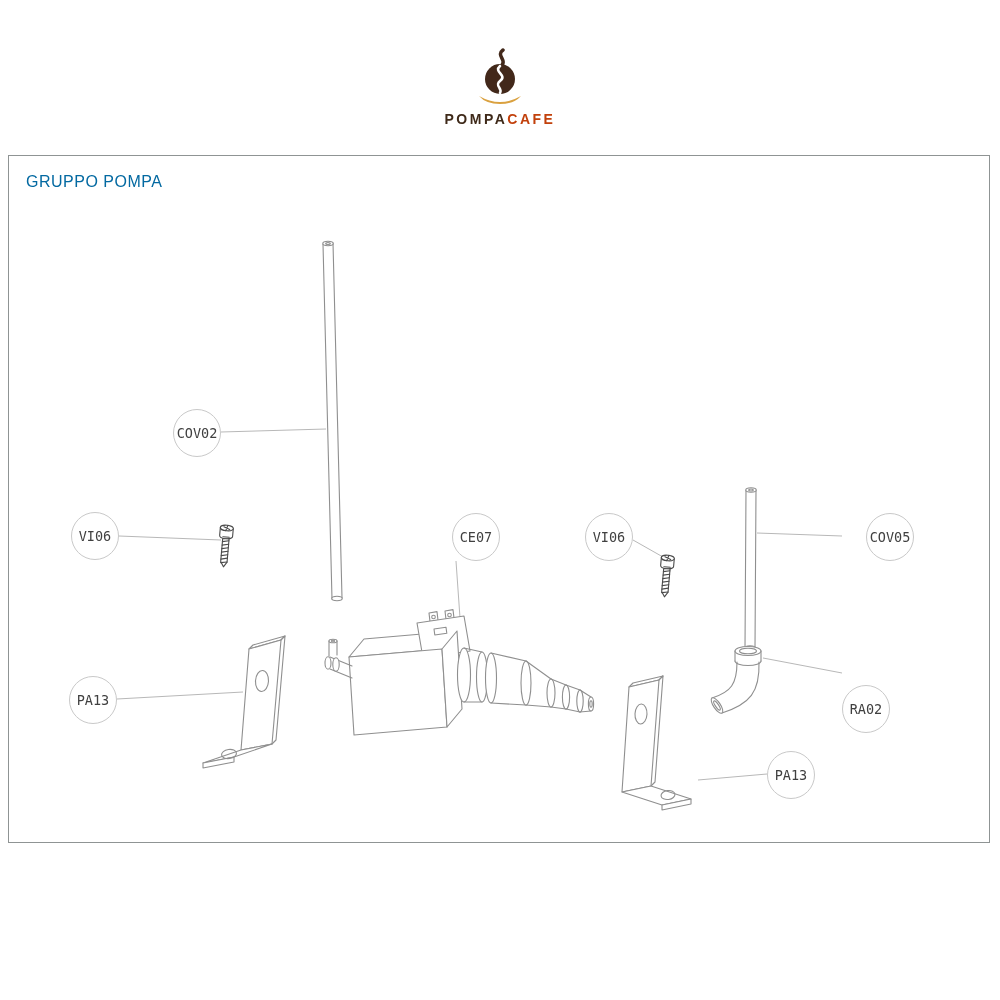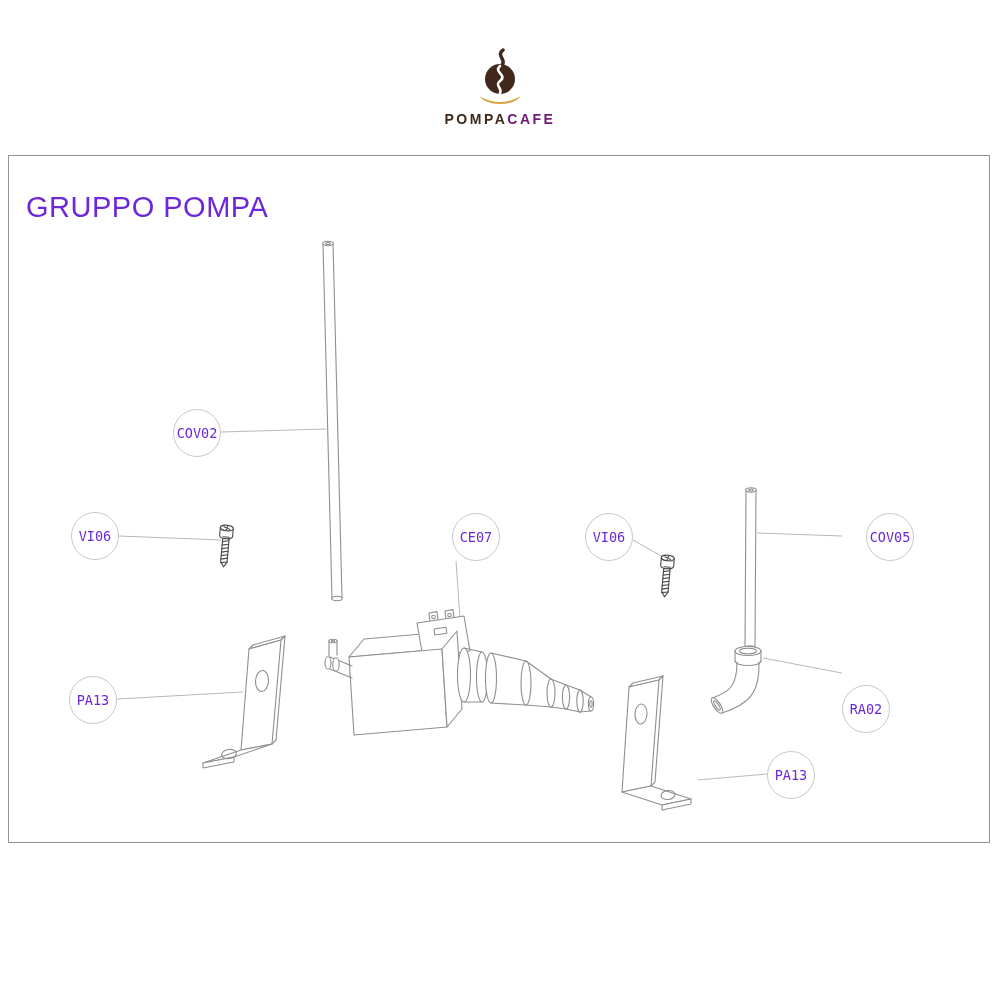--- a/index.html
+++ b/index.html
@@ -6,35 +6,35 @@
   body{
     width:1000px;height:1000px;position:relative;background:#ffffff;
     font-family:"Liberation Sans",sans-serif;overflow:hidden;
   }
   .logo{
     position:absolute;top:48px;left:0;right:0;
     display:flex;flex-direction:column;align-items:center;gap:2px;
   }
   .brand{font-weight:bold;font-size:14px;letter-spacing:2.5px;line-height:1;}
   .brand .kafe{color:#3f2a1a;}
-  .brand .cafe{color:#701a75;}
+  .brand .cafe{color:#c2410c;}
   .frame{
     position:absolute;left:8px;top:155px;width:982px;height:688px;
     border:1px solid #8f9494;box-sizing:border-box;background:transparent;
   }
   .title{
-    position:absolute;left:26px;top:191px;
-    font-size:29px;color:#6d28d9;letter-spacing:0.5px;
+    position:absolute;left:26px;top:173px;
+    font-size:16px;color:#0369a1;letter-spacing:0.5px;
   }
   svg.canvas{position:absolute;left:0;top:0;width:1000px;height:1000px;}
   .callout{
     position:absolute;width:48px;height:48px;border-radius:50%;
     border:1.5px solid #c9c9c9;background:#fff;box-sizing:border-box;
     display:flex;align-items:center;justify-content:center;
-    font-family:"DejaVu Sans Mono",monospace;font-size:13.5px;color:#6d28d9;
+    font-family:"DejaVu Sans Mono",monospace;font-size:13.5px;color:#404040;
   }
 </style>
 </head>
 <body>
 
 <div class="logo">
   <svg width="70" height="62" viewBox="0 0 70 62">
     <path d="M38 2 C30 8 44 12 35 19" stroke="#42281a" stroke-width="3.5" fill="none" stroke-linecap="round"></path>
     <circle cx="35" cy="31" r="15" fill="#42281a"></circle>
     <path d="M35 18 C28 24 43 27 35 33 C29 38 38 40 35 45" stroke="#ffffff" stroke-width="2.6" fill="none" stroke-linecap="round"></path>

